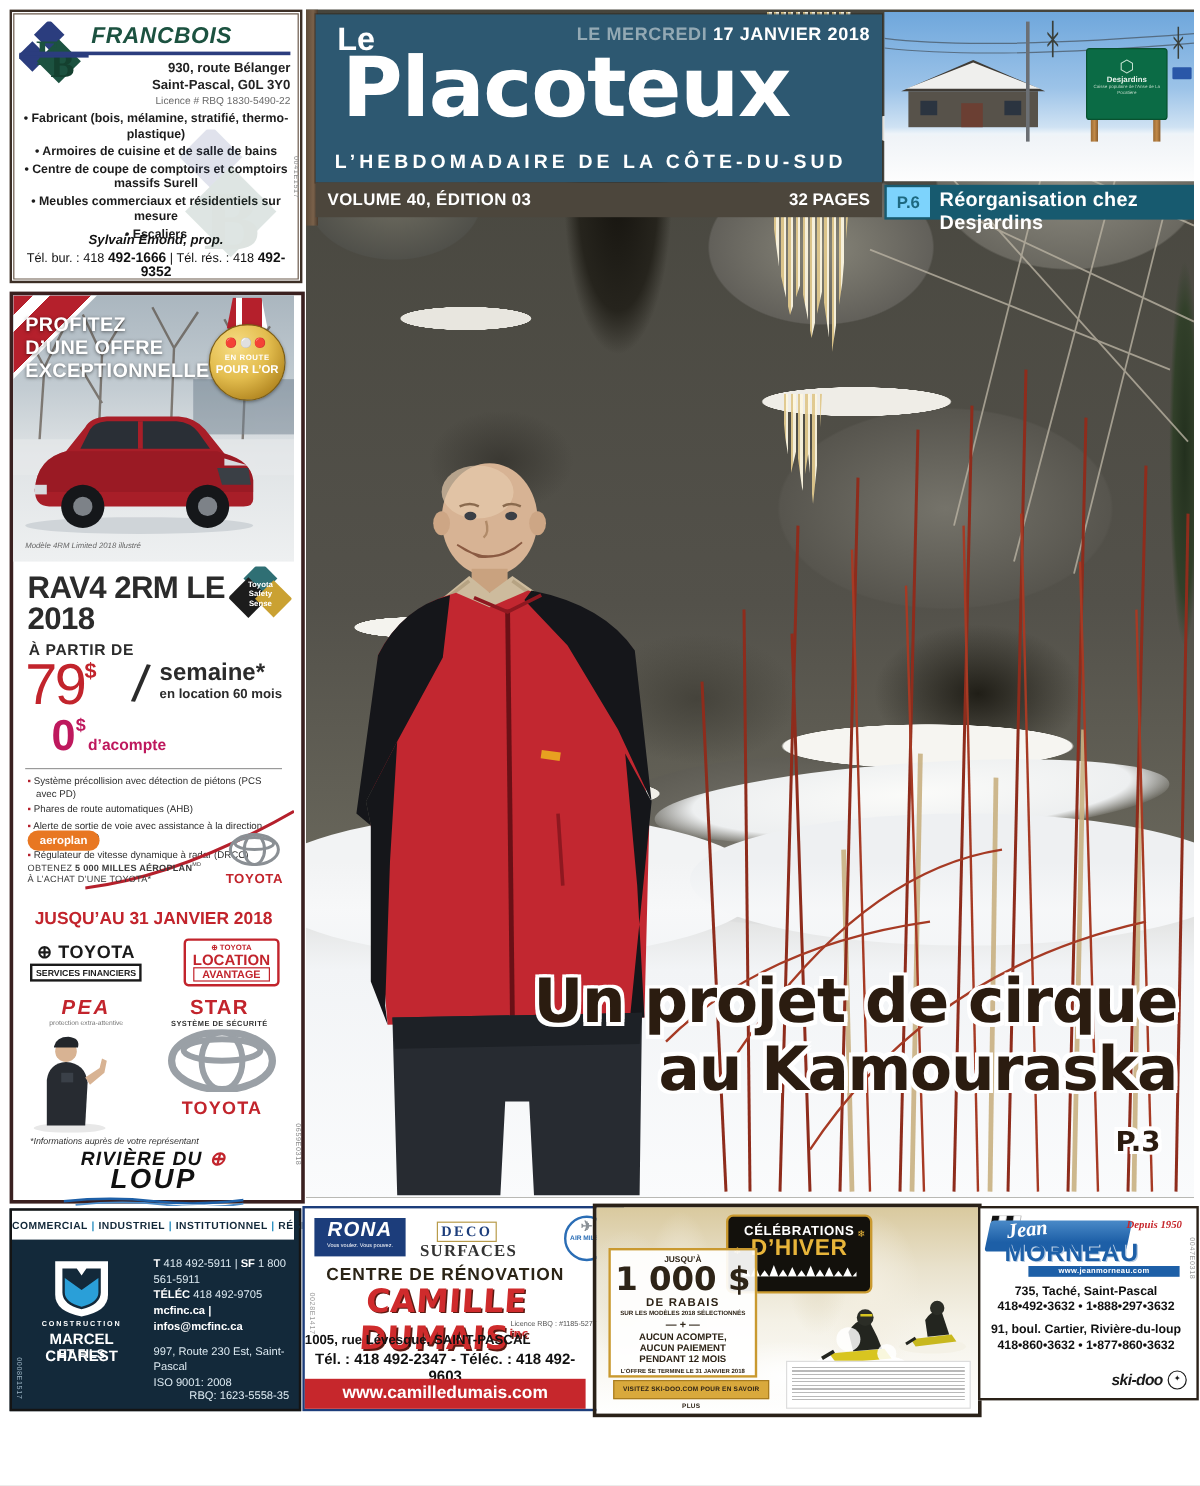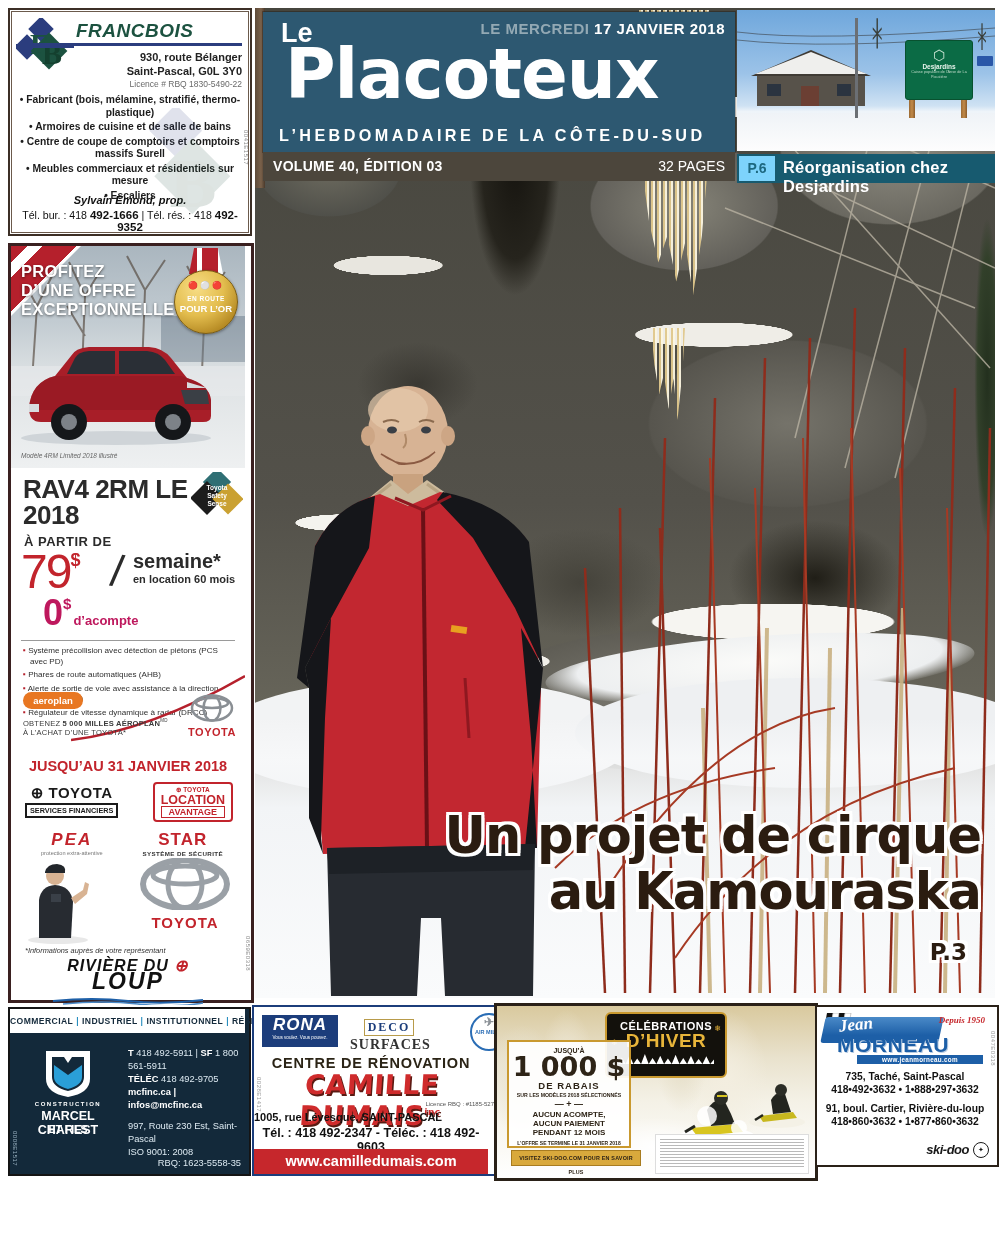--- a/index.html
+++ b/index.html
@@ -150,21 +150,21 @@
   .masthead{left:8px;top:4px;width:472px;height:140px;background:#2d5871;box-shadow:0 0 0 1px rgba(0,0,0,.25);}
   .mh-date{position:absolute;right:10px;top:8px;font-weight:800;font-size:15px;letter-spacing:.5px;}
   .mh-date .pre{color:#93a9b4;}
   .mh-date .d{color:#fff;}
   .mh-le{position:absolute;left:18px;top:6px;color:#fff;font-weight:bold;font-size:27px;}
   .mh-title{position:absolute;left:22px;top:22px;color:#fff;font-weight:800;font-size:69px;letter-spacing:-1px;
     font-family:"DejaVu Sans","Liberation Sans",sans-serif;}
   .mh-tag{position:absolute;left:16px;bottom:7px;color:#fff;font-weight:bold;font-size:16.2px;letter-spacing:3.4px;}
   .mh-bar{left:8px;top:144px;width:472px;height:29px;background:#4c463c;color:#fff;}
   .mh-bar .vol{position:absolute;left:10px;top:6px;font-weight:800;font-size:14px;letter-spacing:.3px;}
-  .mh-bar .pg{position:absolute;right:10px;top:6px;font-weight:400;font-size:14px;}
+  .mh-bar .pg{position:absolute;right:10px;top:6px;font-weight:700;font-size:14px;}
 
   
   .teaser-photo{left:482px;top:2px;width:258px;height:141px;overflow:hidden;
     background:linear-gradient(180deg,#6fa7dc 0%,#9cc3e8 45%,#cfe2f3 68%,#eef4f9 72%,#f6f8fa 100%);}
   .tp-snow{position:absolute;left:0;bottom:0;width:100%;height:38px;background:linear-gradient(180deg,#eff3f7,#fdfdfd);}
   .tp-house{position:absolute;left:4px;top:38px;width:150px;height:62px;}
   .tp-pole{position:absolute;left:118px;top:8px;width:3px;height:100px;background:#6b6f74;}
   .tp-wire{position:absolute;left:0;top:14px;width:258px;height:40px;}
   .tp-post{position:absolute;width:6px;height:64px;background:linear-gradient(90deg,#9a6a34,#c28a48,#8a5c2c);top:44px;}
   .tp-sign-board{position:absolute;left:168px;top:30px;width:66px;height:58px;background:#0b6b45;border-radius:3px;

